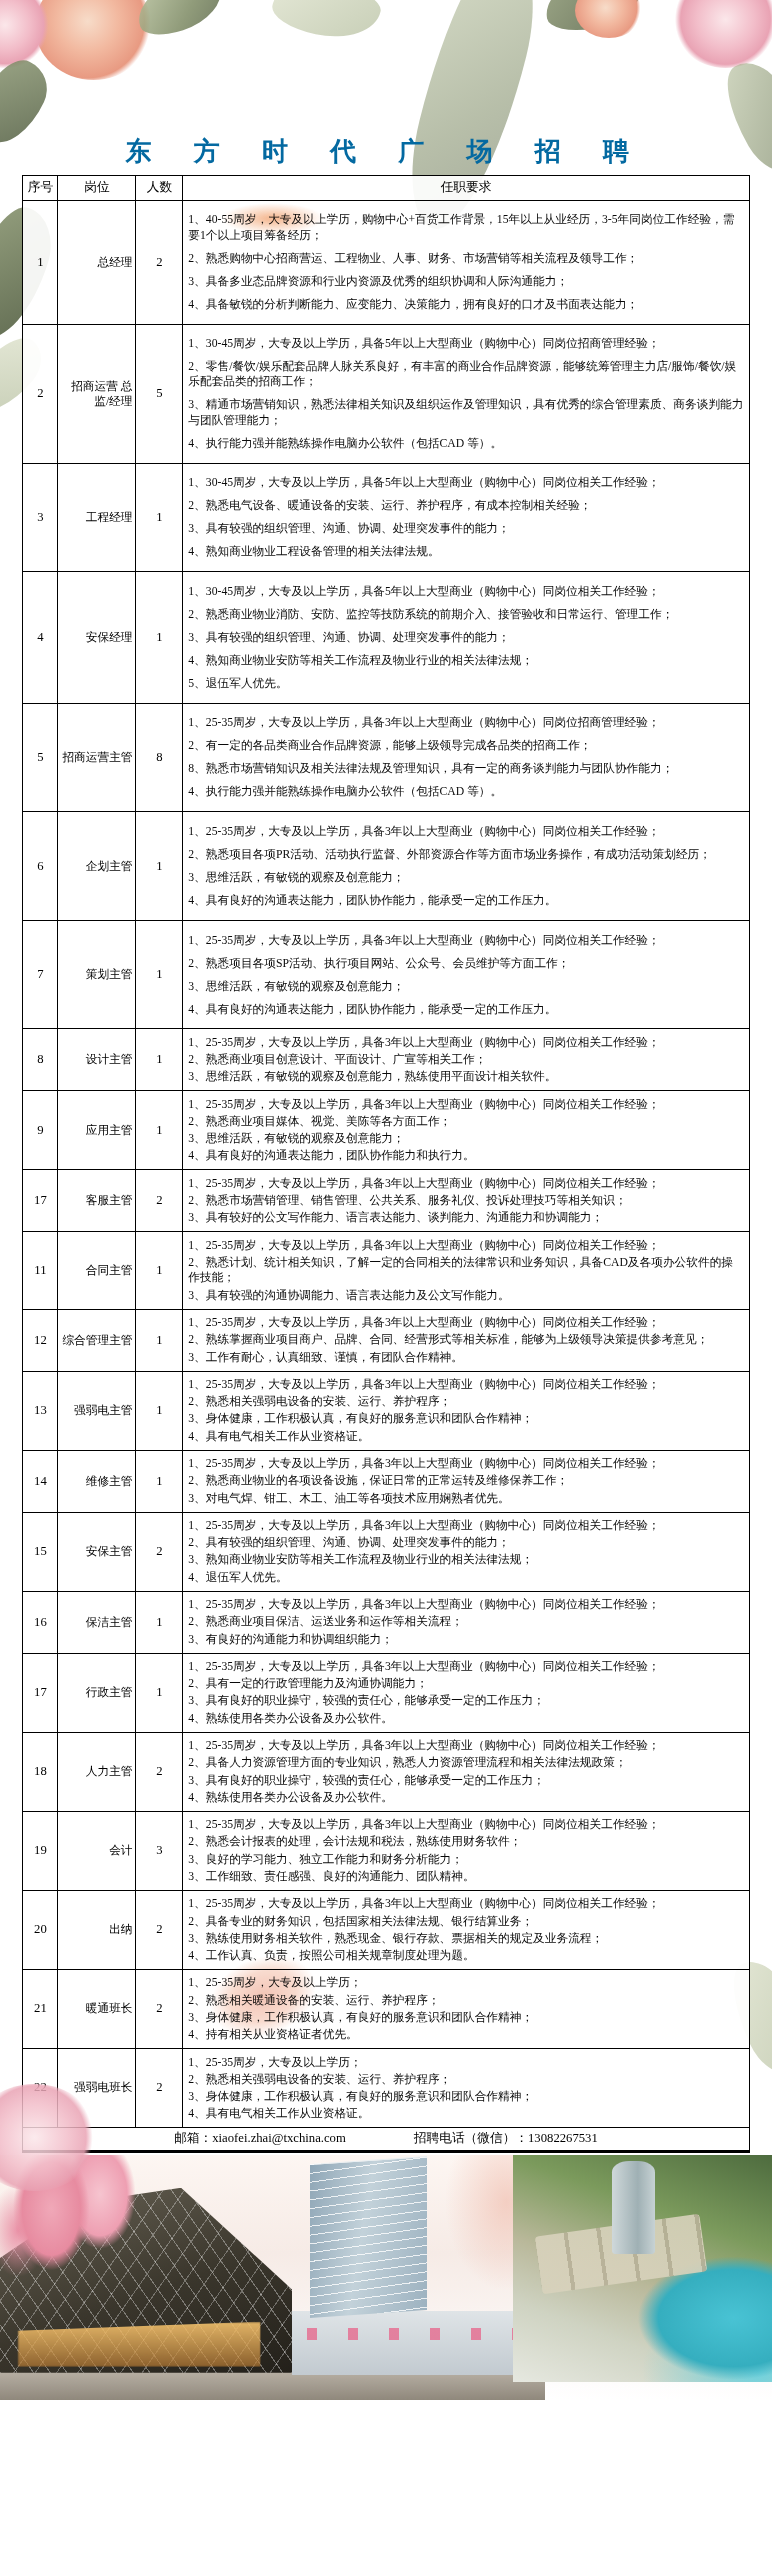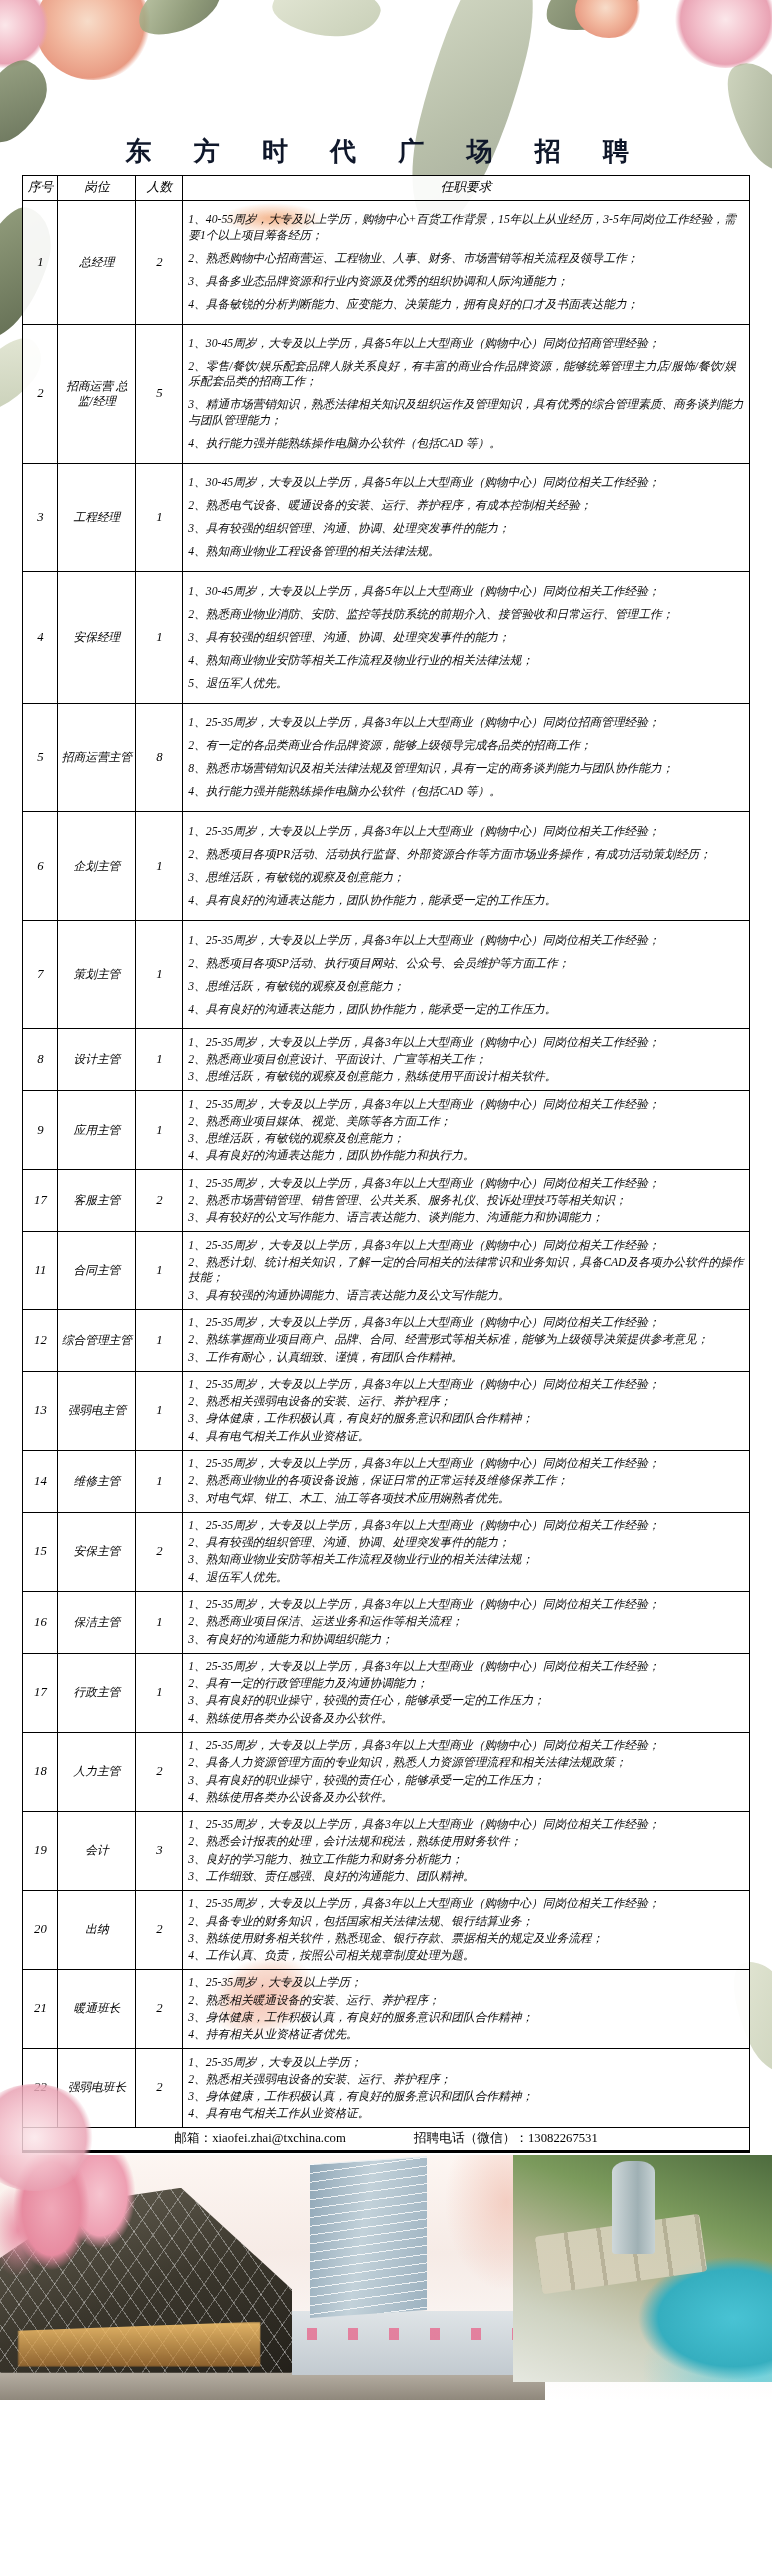--- a/index.html
+++ b/index.html
@@ -23,30 +23,30 @@
   }
   .pinkflower {
     border-radius: 50%;
     background: radial-gradient(circle at 50% 50%, #fbe7ea 0%, #f2bdc9 40%, #e9a3b4 62%, rgba(233,163,180,0) 70%);
   }
   .smudge { mix-blend-mode: multiply; border-radius: 50%; }
   
   .title {
     margin: 0 22.4px; padding-top: 134px; text-align: center;
     font-family: "Liberation Sans", sans-serif; font-weight: bold;
-    font-size: 26px; letter-spacing: 17.5px; color: #0f172a; position: relative; z-index: 2;
+    font-size: 26px; letter-spacing: 17.5px; color: #0369a1; position: relative; z-index: 2;
   }
   
   .table-wrap { position: relative; z-index: 2; margin: 5.8px 22.4px 0 22.4px; }
   table.jobs { width: 100%; border-collapse: collapse; table-layout: fixed;
-    background: rgba(255,255,255,.92); border: 1.9px solid #000; font-style: italic; }
+    background: rgba(255,255,255,.92); border: 1.9px solid #000; }
   table.jobs th, table.jobs td { border: 1px solid #000; vertical-align: middle; }
   th.h { font-weight: normal; font-size: 12.7px; height: 25px; text-align: center; }
   td.c-no, td.c-cnt { text-align: center; font-size: 12.7px; }
-  td.c-pos { text-align: center; font-size: 11.7px; padding: 0 2.9px; margin-left: 34px; }
+  td.c-pos { text-align: right; font-size: 11.7px; padding: 0 2.9px; margin-left: 34px; }
   td.c-req { padding: 3.9px 3.9px 3.9px 4.9px; }
   .req { font-size: 11.7px; line-height: 1.3; margin: 1.9px 0; color: #0a0a0a; }
   tr.roomy .req { margin: 7.8px 0; }
   
   .contact-bar {
     margin: 0 22.4px; border: 1.9px solid #000; border-top: none; border-bottom: 3.9px solid #000;
     background: rgba(255,255,255,.92); height: 25px;
     display: flex; align-items: center; justify-content: center; gap: 68px;
     font-size: 12.7px; position: relative; z-index: 2;
   }

